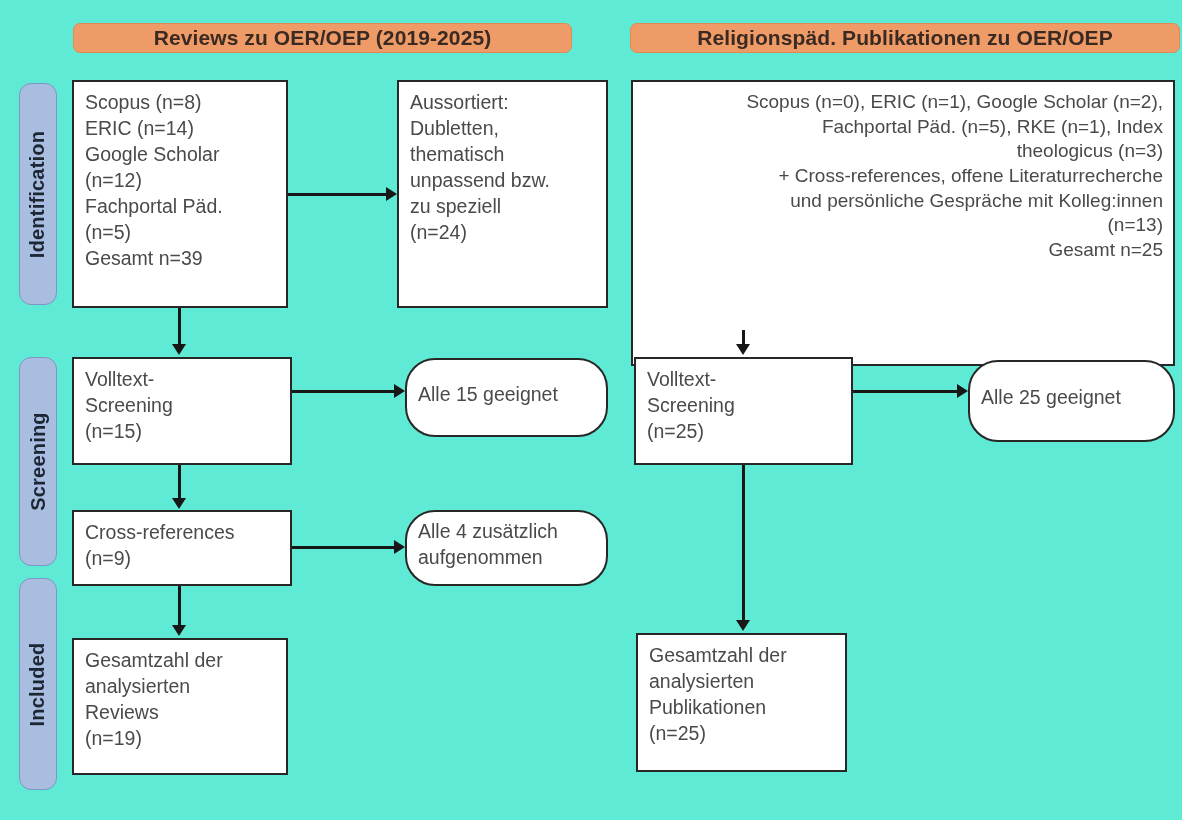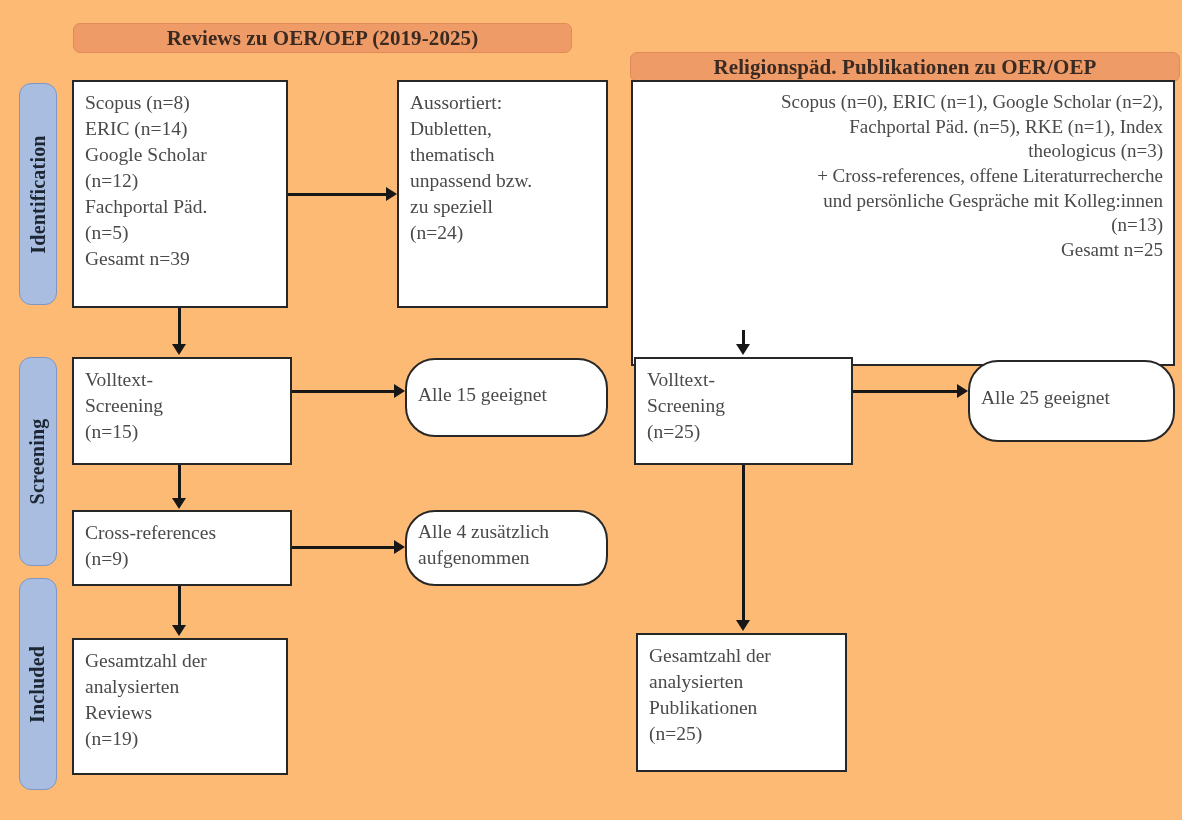--- a/index.html
+++ b/index.html
@@ -4,22 +4,22 @@
 <style>
   html, body {
     margin: 0;
     padding: 0;
     background: #ffffff;
   }
   #canvas {
     position: relative;
     width: 1182px;
     height: 820px;
-    background: #fdba74;
-    font-family: Liberation Serif, serif;
+    background: #5eead4;
+    font-family: Liberation Sans, sans-serif;
     overflow: hidden;
   }
 
   
   .col-header {
     position: absolute;
     background: #ef9b68;
     border: 1px solid #e08a55;
     border-radius: 7px;
     color: #3a2a22;
@@ -106,21 +106,21 @@
 </style>
 </head>
 <body>
 
 <div id="canvas">
 
   <div class="col-header" style="left:73px; top:23px; width:499px; height:30px;">
     <span>Reviews zu OER/OEP (2019-2025)</span>
   </div>
 
-  <div class="col-header" style="left:630px; top:23px; width:550px; height:30px;margin-top:29px;">
+  <div class="col-header" style="left:630px; top:23px; width:550px; height:30px;">
     <span>Religionspäd. Publikationen zu OER/OEP</span>
   </div>
 
   <div class="stage-band" style="left:19px; top:83px; width:38px; height:222px;">
     <span class="stage-label">Identification</span>
   </div>
 
   <div class="stage-band" style="left:19px; top:357px; width:38px; height:209px;">
     <span class="stage-label">Screening</span>
   </div>

